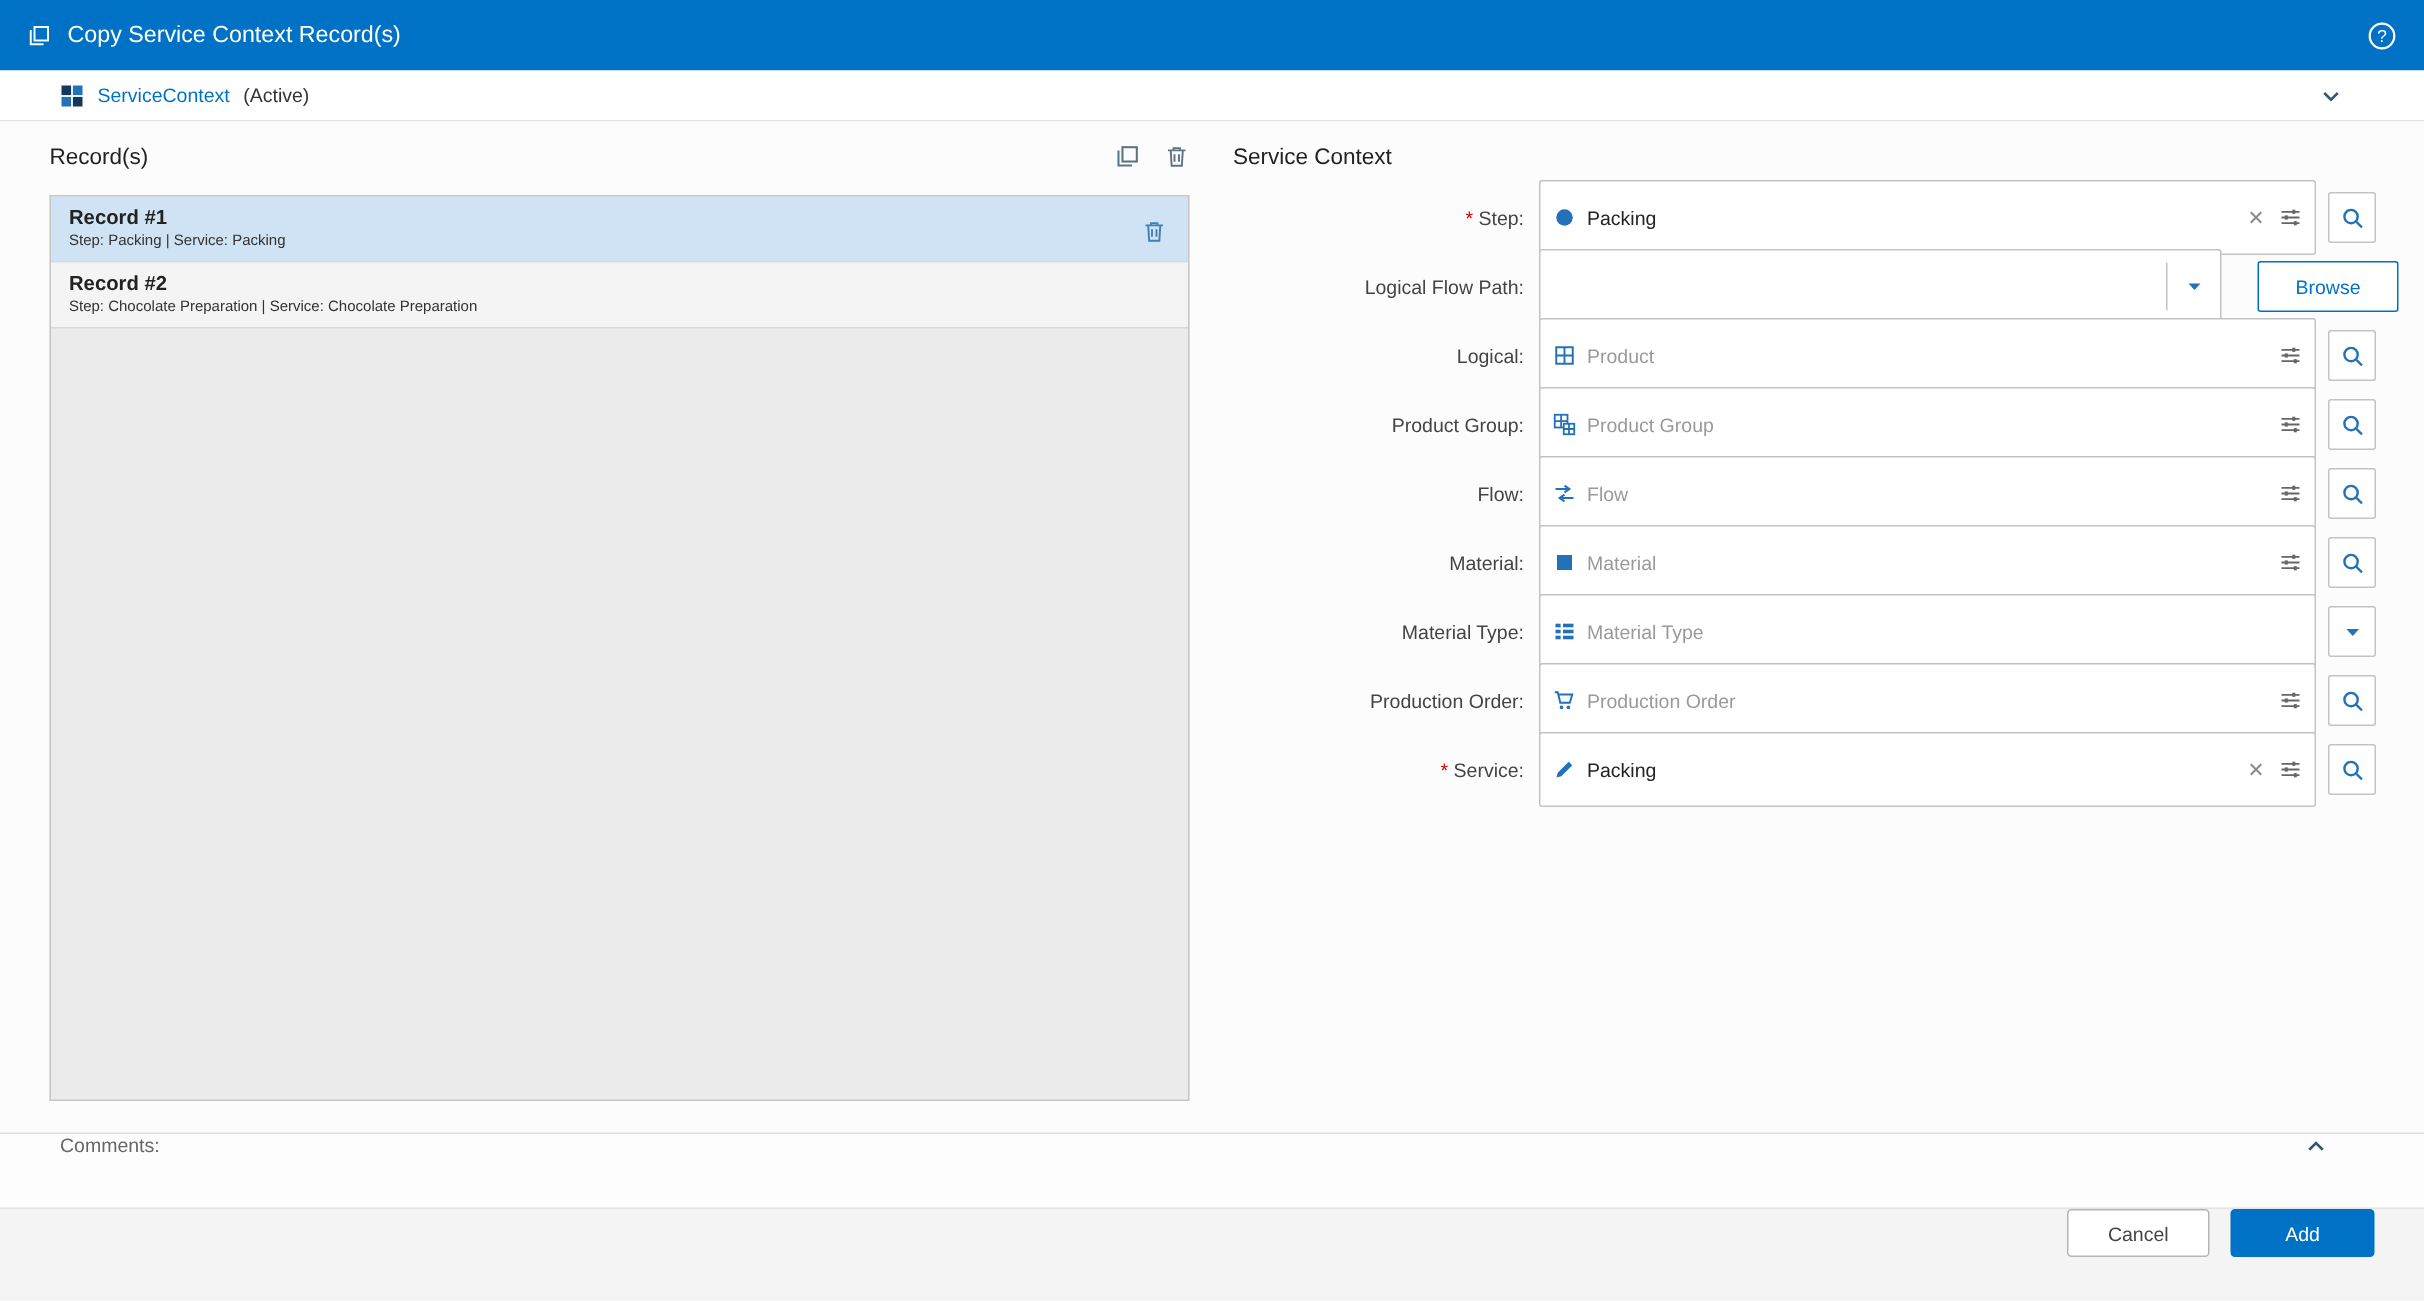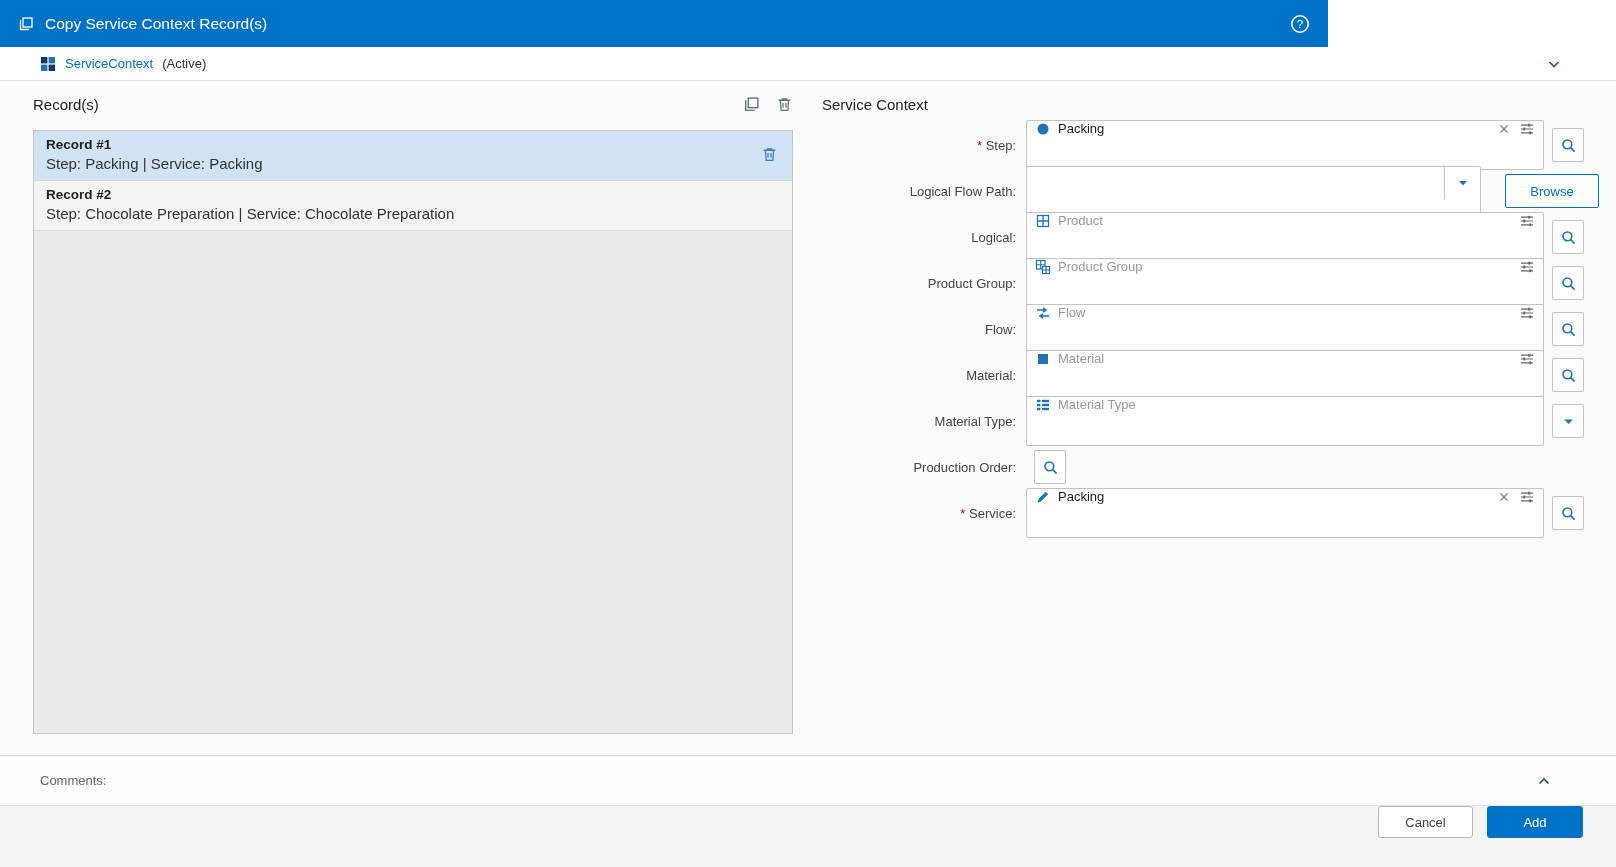--- a/index.html
+++ b/index.html
@@ -3,21 +3,21 @@
 <meta charset="utf-8">
 <style>
   *{box-sizing:border-box;margin:0;padding:0}
   html,body{width:1616px;height:867px;overflow:hidden;background:#fff;
     font-family:"Liberation Sans","DejaVu Sans",sans-serif;font-size:13px;color:#333}
   button{font:inherit;cursor:pointer}
   .icon{width:16px;height:16px;flex:none;display:inline-flex;align-items:center;justify-content:center}
   .icon svg{width:100%;height:100%}
 
   
-  .titlebar{position:absolute;left:0;top:0;width:1328px;height:47px;background:var(--accent,#0072c6);
+  .titlebar{position:absolute;left:0;top:0;width:1616px;height:47px;background:var(--accent,#0072c6);
     color:#fff;display:flex;align-items:center;padding:0 18px;gap:11px}
   .tb-title{font-size:15.5px}
   .help{margin-left:auto;width:20px;height:20px;cursor:pointer}
 
   
   .contextbar{position:absolute;left:0;top:47px;width:1616px;height:34px;background:#fff;
     border-bottom:1px solid #e2e2e2;display:flex;align-items:center;padding:0 18px 0 40px;gap:9px}
   .ctx-link{color:var(--accent,#0072c6);cursor:pointer}
   .ctx-status{color:#333}
   .ctx-chevron{margin-left:auto;margin-right:36px;color:#33576e;cursor:pointer}
@@ -28,47 +28,47 @@
   
   .records-panel{position:absolute;left:33px;top:15px;width:760px}
   .panel-head{display:flex;align-items:flex-start;height:26px;margin-bottom:8px}
   .panel-title{font-size:15px;color:#222}
   .panel-actions{margin-left:auto;display:flex;gap:16px;align-items:center;color:#5f7483}
   .panel-actions .icon{width:17px;height:17px;cursor:pointer}
   .record-list{width:760px;height:604px;border:1px solid #c6c6c6;background:#ebebeb;overflow:hidden}
   .record{position:relative;padding:6px 12px 8px;border-bottom:1px solid #d8d8d8;background:#f4f4f4;cursor:pointer}
   .record.selected{background:#cfe3f4}
   .r-title{font-weight:bold;font-size:13.5px;color:#222}
-  .r-sub{font-size:15px;margin-top:3px;color:#333}
+  .r-sub{font-size:10px;margin-top:3px;color:#333}
   .row-trash{position:absolute;right:14px;top:15px;width:17px;height:17px;color:#3f80b5;cursor:pointer}
 
   
   .form-panel{position:absolute;left:822px;top:15px;width:762px}
   .form-title{font-size:15px;color:#222;margin-bottom:15px}
   .form-row{display:flex;align-items:center;margin-bottom:12px;height:34px}
   .f-label{width:204px;text-align:right;padding-right:10px;color:#444;flex:none;white-space:nowrap}
   .req{color:#c00}
   .input-box{height:50px;border:1px solid #c3c3c3;background:#fff;border-radius:2px;display:flex;
-    align-items:flex-start;padding:0 8px;gap:7px;flex:none;width:518px;cursor:text}
+    align-items:center;padding:0 8px;gap:7px;flex:none;width:518px;cursor:text}
   .input-box .val,.input-box .ph{flex:1;white-space:nowrap;overflow:hidden;text-align:left}
   .val{color:#222}
   .ph{color:#9a9a9a;}
   .lfp-box{width:455px;padding:0 0 0 8px;overflow:hidden}
   .dd-inner{margin-left:auto;width:36px;height:32px;border:none;border-left:1px solid #c3c3c3;
     background:#fff;display:flex;align-items:center;justify-content:center}
   .search-btn{width:32px;height:34px;margin-left:8px;border:1px solid #c3c3c3;background:#fff;
     border-radius:2px;display:flex;align-items:center;justify-content:center;flex:none;padding:0}
   .search-btn .icon{width:17px;height:17px}
   .browse-btn{margin-left:24px;width:94px;height:34px;border:1px solid var(--accent,#0072c6);
     color:var(--accent,#0072c6);background:#fff;border-radius:2px;flex:none}
   .input-box .icon{cursor:pointer}
 
   
   .comments{position:absolute;left:0;top:755px;width:1616px;height:50px;border-top:1px solid #ddd;
-    background:#fdfdfd;display:flex;align-items:center;padding:0 28px 0 40px;color:#666}
+    background:#fdfdfd;display:flex;padding:0 28px 0 40px;color:#666}
   .cm-chevron{margin-left:auto;margin-right:36px;color:#33576e;cursor:pointer}
   .footer{position:absolute;left:0;top:805px;width:1616px;height:62px;background:#f4f4f4;
     border-top:1px solid #e3e3e3;display:flex;justify-content:flex-end;
     padding:0 33px;gap:14px}
   .cancel-btn{width:95px;height:32px;background:#fff;border:1px solid #b5b5b5;border-radius:3px;color:#444}
   .add-btn{width:96px;height:32px;background:var(--accent,#0072c6);border:1px solid var(--accent,#0072c6);
     border-radius:3px;color:#fff}
 </style>
 </head>
 <body>
@@ -321,20 +321,38 @@
           <button class="search-btn">
             <span class="icon">
               <svg viewBox="0 0 16 16">
                 <path d="M4 6l4 4.4L12 6z" fill="#2272b8"></path>
               </svg>
             </span>
           </button>
         </div>
         <div class="form-row">
           <div class="f-label"><span>Production Order:</span></div>
+          <div class="input-box">
+            <span class="icon">
+              <svg viewBox="0 0 16 16" fill="none" stroke="#2272b8" stroke-width="1.3">
+                <path d="M1.5 2.5h2l1.7 7h6.3l1.7-5.5H4.1"></path>
+                <circle cx="6" cy="12.6" r="1.2" fill="#2272b8" stroke="none"></circle>
+                <circle cx="10.6" cy="12.6" r="1.2" fill="#2272b8" stroke="none"></circle>
+              </svg>
+            </span>
+            <span class="ph">Production Order</span>
+            <span class="icon">
+              <svg viewBox="0 0 16 16">
+                <path d="M2 4.2h12M2 8h12M2 11.8h12" stroke="#666" stroke-width="1.2"></path>
+                <rect x="9.2" y="2.8" width="2" height="2.8" fill="#666"></rect>
+                <rect x="4.2" y="6.6" width="2" height="2.8" fill="#666"></rect>
+                <rect x="10.2" y="10.4" width="2" height="2.8" fill="#666"></rect>
+              </svg>
+            </span>
+          </div>
           <button class="search-btn">
             <span class="icon">
               <svg viewBox="0 0 18 18" fill="none" stroke="#2272b8" stroke-width="1.7">
                 <circle cx="7.8" cy="7.8" r="4.7"></circle>
                 <path d="M11.3 11.3L15.5 15.5"></path>
               </svg>
             </span>
           </button>
         </div>
         <div class="form-row">

